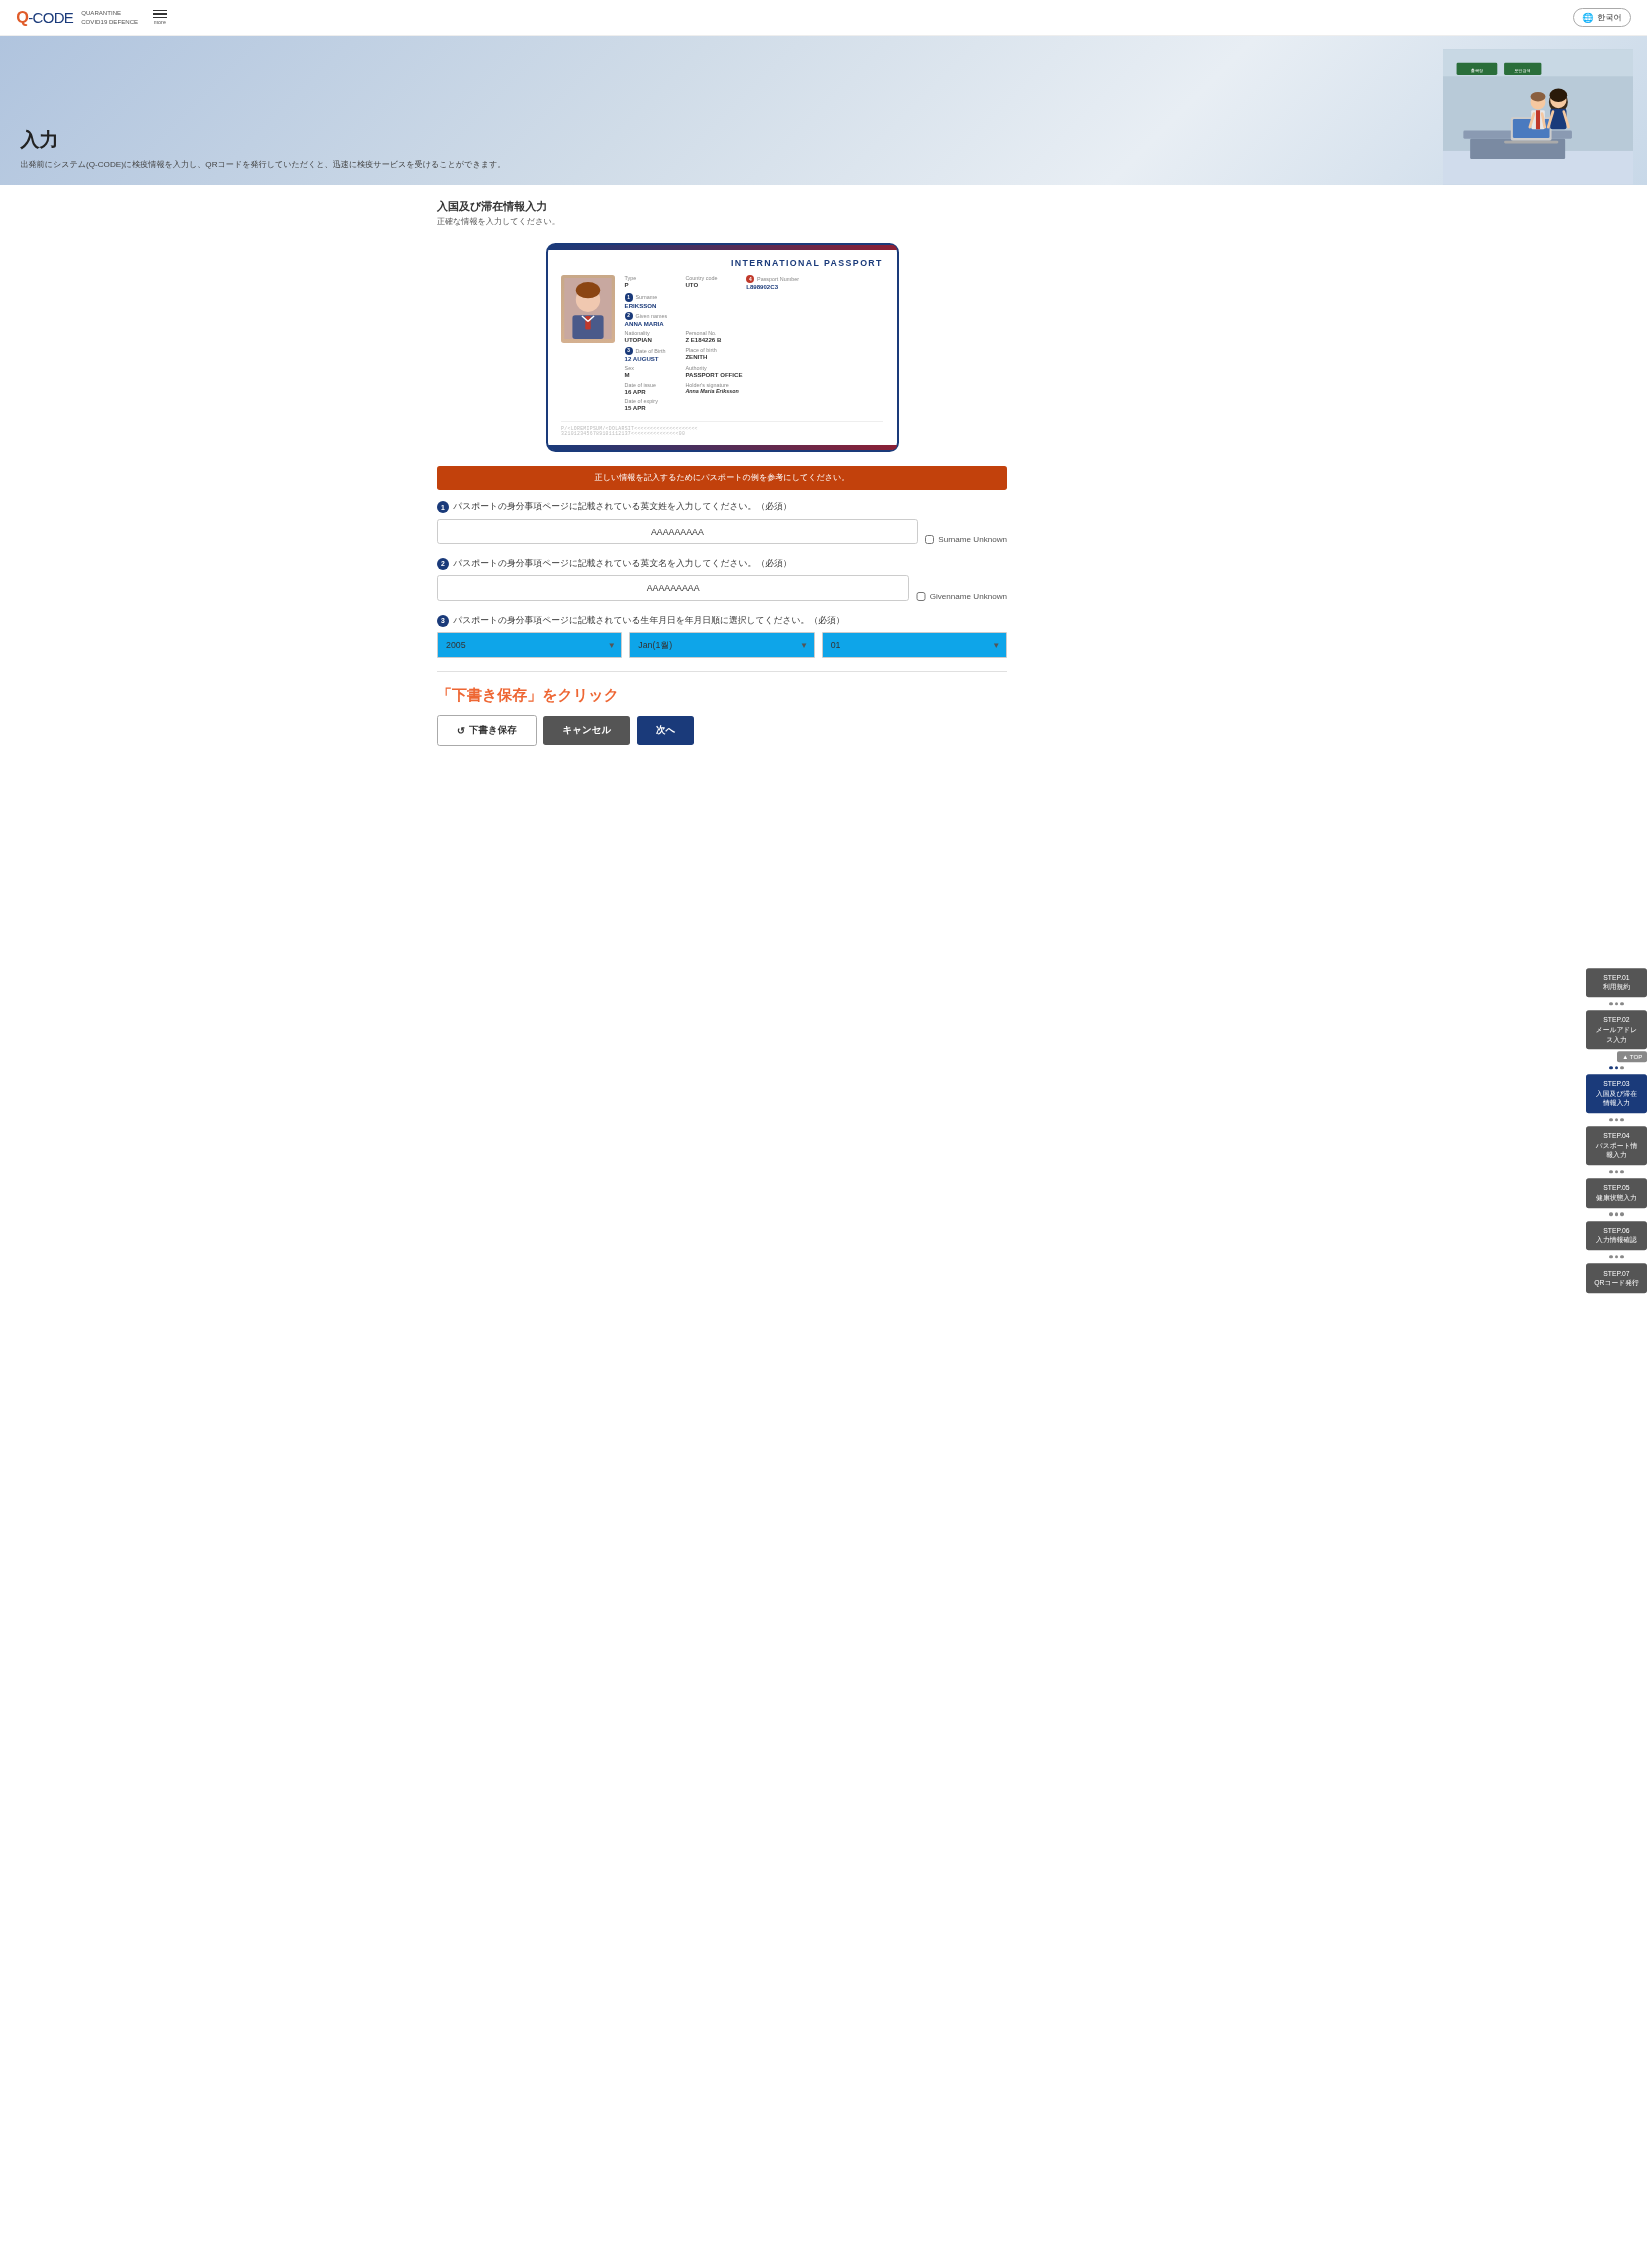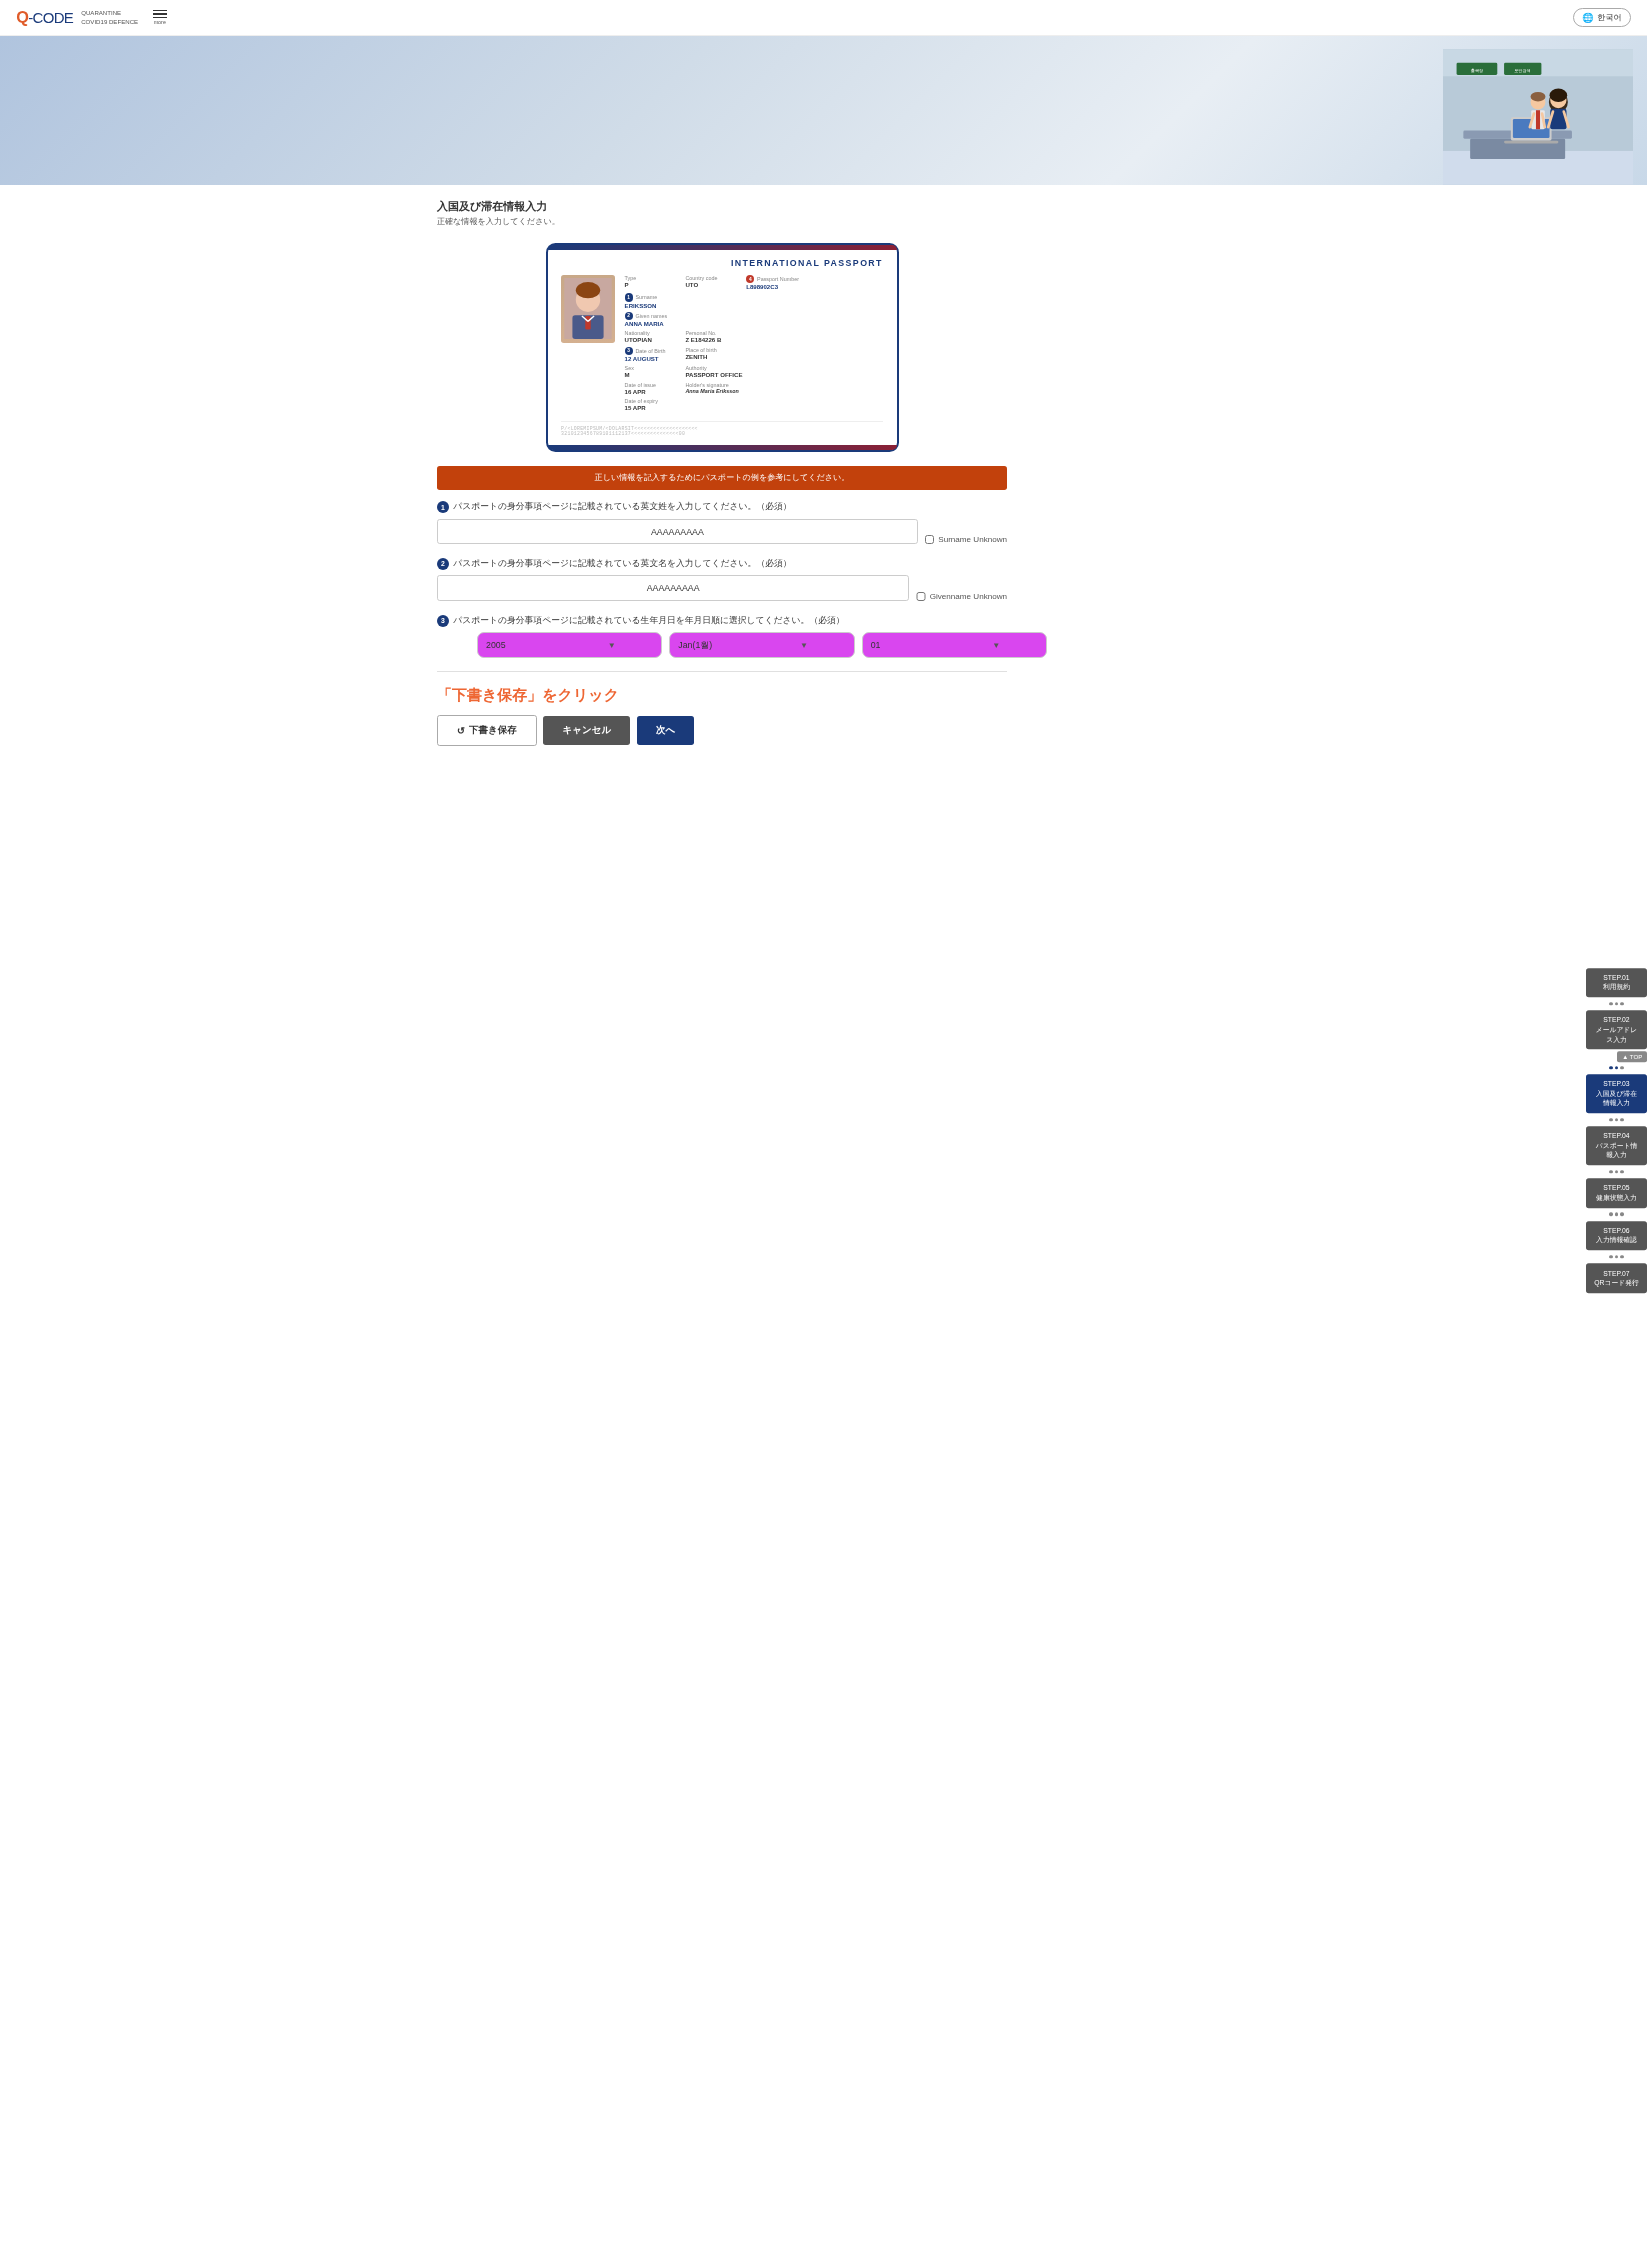--- a/index.html
+++ b/index.html
@@ -155,29 +155,28 @@
       margin-top: 16px;
     }
     .checkbox-label input[type=checkbox] { width: 9.5px; height: 9.5px; cursor: pointer; }
 
     
     .date-row { display: flex; gap: 6.8px; align-items: center; }
     .date-select-wrap { flex: 1; position: relative; }
     .date-select {
       width: 100%;
       border: 0.7px solid #ccc;
-      border-radius: 7px;
+      border-radius: 1px;
       padding: 6.8px 20.4px 6.8px 8.1px;
       font-size: 8.8px;
       color: #333;
       appearance: none;
-      background: #d946ef;
+      background: #0ea5e9;
       cursor: pointer;
       outline: none;
-      margin-left: 40px;
     }
     .select-arrow {
       position: absolute; right: 6.8px; top: 50%; transform: translateY(-50%);
       pointer-events: none; font-size: 8.1px; color: #555;
     }
 
     
     .draft-section { margin: 13.6px 0 6.8px 0; }
     .draft-title { font-size: 15px; font-weight: 900; color: #e63; margin-bottom: 9.5px; }
     .draft-btn-row { display: flex; gap: 6.8px; align-items: center; }
@@ -269,20 +268,24 @@
       <div style="font-size:5.4px;color:#555;text-align:center;margin-top:1.4px;">more</div>
     </div>
   </div>
   <div class="lang-btn">
     <span style="font-size:9.5px;">🌐</span>
     <span>한국어</span>
   </div>
 </header>
 
 <div class="hero">
+  <div class="hero-text">
+    <div class="hero-title">入力</div>
+    <div class="hero-desc">出発前にシステム(Q-CODE)に検疫情報を入力し、QRコードを発行していただくと、迅速に検疫サービスを受けることができます。</div>
+  </div>
 
   <div class="illustration-people">
     <svg viewBox="0 0 280 200" width="190" height="136" style="font-size:14px">
 
       <rect x="0" y="0" width="280" height="200" fill="#b8cad8" rx="0"></rect>
 
       <rect x="0" y="0" width="280" height="40" fill="#c8d8e4"></rect>
 
       <rect x="20" y="20" width="60" height="18" fill="#2a6e3a" rx="2"></rect>
       <text x="50" y="33" font-size="6" fill="white" text-anchor="middle">출국장</text>

